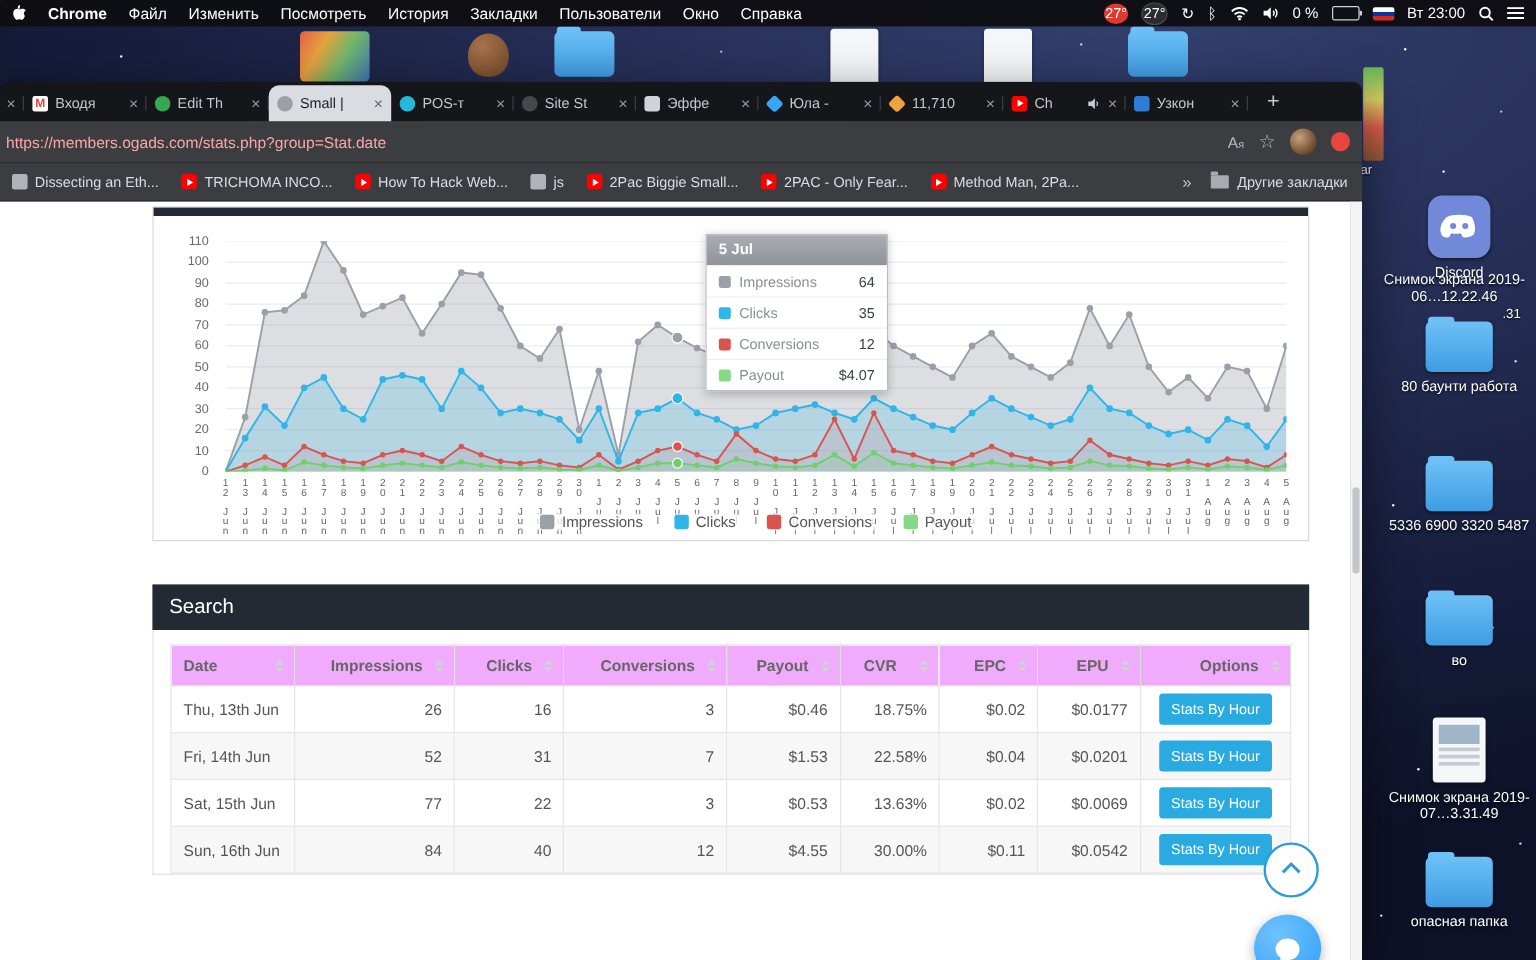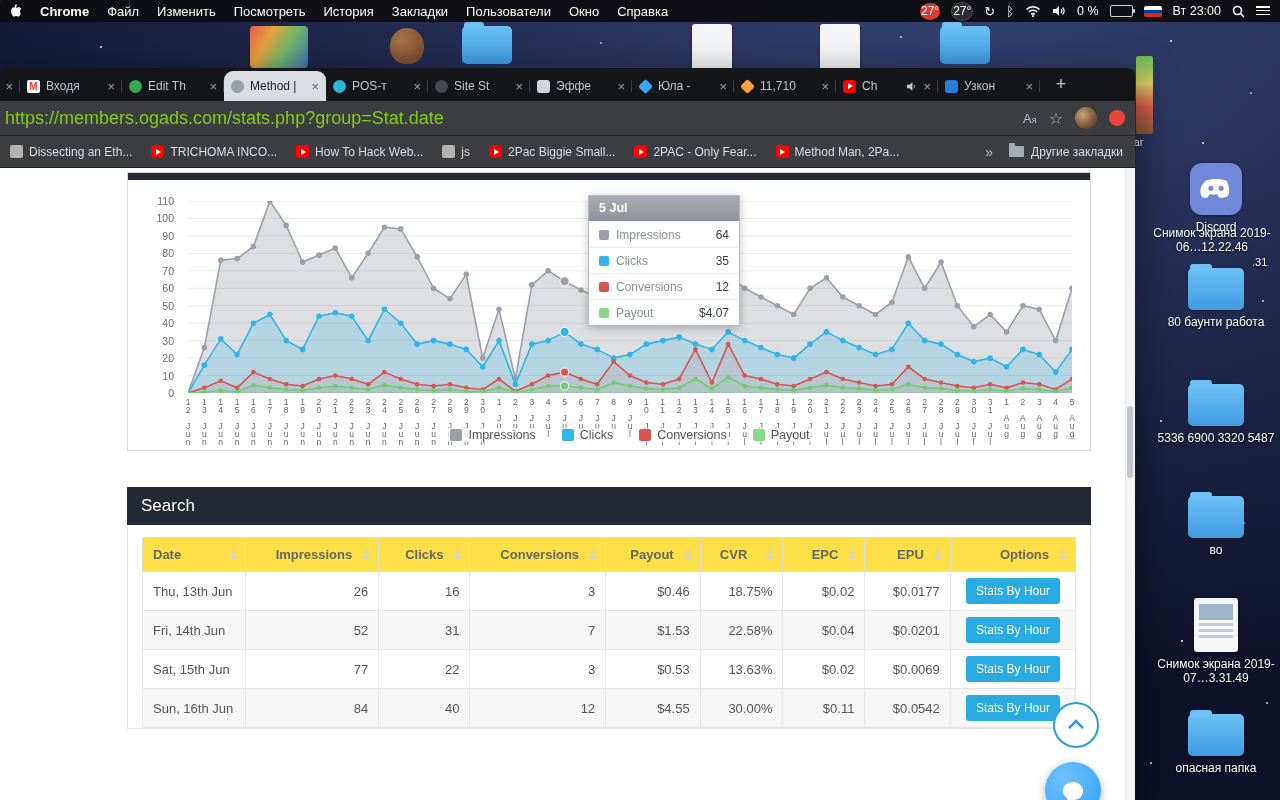--- a/index.html
+++ b/index.html
@@ -66,21 +66,21 @@
   .tab.active .tab-close{color:#5f6368}
   .newtab{margin:0 0 3px 8px;width:26px;height:26px;line-height:25px;text-align:center;color:#c3c7cc;font-size:18px;border-radius:50%;flex:none}
   .fv{width:13px;height:13px;display:inline-block;flex:none}
   .fv-gmail{background:#fff;border-radius:2px;color:#ea4335;font-weight:bold;font-size:10px;line-height:13px;text-align:center}
   .fv-dia{transform:rotate(45deg) scale(.82);border-radius:3px}
   .fv-yt{background:#f00;border-radius:3px;position:relative}
   .fv-yt::after{content:'';position:absolute;left:4.5px;top:3.5px;border-left:5px solid #fff;border-top:3px solid transparent;border-bottom:3px solid transparent}
   .audio{flex:none}
 
   .toolbar{height:34px;background:#3b3d41;display:flex;align-items:center;padding:0 10px 0 5px;border-bottom:1px solid #2a2b2e;flex:none}
-  .url{flex:1;color:#84cc16;font-size:18px;white-space:nowrap;overflow:hidden}
+  .url{flex:1;color:#fca5a5;font-size:13px;white-space:nowrap;overflow:hidden}
   .tb-icons{display:flex;align-items:center;gap:12px}
   .tb-translate{color:#b6bac0;font-size:13px}
   .tb-translate small{font-size:9px}
   .tb-star{color:#b6bac0;font-size:16px}
   .tb-avatar{width:22px;height:22px;border-radius:50%;background:radial-gradient(circle at 35% 35%,#c9a27a,#6b4a2f 70%)}
   .tb-update{width:16px;height:16px;border-radius:50%;background:#e8453c}
 
   .bookmarksbar{height:31px;background:#3b3d41;display:flex;align-items:center;padding:0 12px 0 10px;border-bottom:1px solid #222;flex:none}
   #bookmarks{display:flex;align-items:center;gap:19px;flex:1;overflow:hidden}
   .bm{display:flex;align-items:center;gap:6px;color:#dadde2;font-size:12px;white-space:nowrap}
@@ -114,21 +114,21 @@
   .stats-head{height:38px;line-height:38px;background:#232a33;color:#fff;font-size:17px;padding:0 14px}
   .stats-body{border:1px solid #e2e2e2;border-top:none;padding:12px 14px 0;background:#fff}
   .controls{display:flex;justify-content:space-between;align-items:center;margin:4px 0 14px}
   .show-ctl,.search-ctl{display:flex;gap:8px;align-items:center;font-size:13px;color:#333}
   .select{width:64px;height:28px;border:1px solid #b9b9b9;border-radius:4px;background:#fff;position:relative;box-sizing:border-box}
   .sel-arrows{position:absolute;right:4px;top:4px;bottom:4px;width:13px;display:flex;flex-direction:column;align-items:center;justify-content:center;gap:2px}
   .sel-arrows::before{content:'';border-left:4px solid transparent;border-right:4px solid transparent;border-bottom:4px solid #666}
   .sel-arrows::after{content:'';border-left:4px solid transparent;border-right:4px solid transparent;border-top:4px solid #666}
   .search-input{width:150px;height:28px;border:1px solid #ccc;border-radius:4px;outline:none;font-size:13px;padding:0 6px;box-sizing:border-box;font-family:inherit}
   .stats-table{width:100%;border-collapse:collapse}
-  .stats-table th{position:relative;font-size:13px;color:#666;font-weight:bold;border:1px solid #ddd;padding:9px 26px 9px 10px;text-align:right;background:#fde047}
+  .stats-table th{position:relative;font-size:13px;color:#666;font-weight:bold;border:1px solid #ddd;padding:9px 26px 9px 10px;text-align:right;background:#f0abfc}
   .stats-table th.c-date{text-align:left}
   .stats-table td{font-size:13px;color:#555;border:1px solid #e7e7e7;padding:11px 10px;text-align:right;background:#fff}
   .stats-table td.c-date{text-align:left}
   .stats-table tr.odd td{background:#f7f7f7}
   .stats-table td.c-opt{text-align:center;padding:6px}
   .sort{position:absolute;right:8px;top:50%;transform:translateY(-50%)}
   .sort b,.sort i{display:block;width:0;height:0;border-left:4px solid transparent;border-right:4px solid transparent}
   .sort b{border-bottom:4px solid #cfd2d6;margin-bottom:2px}
   .sort i{border-top:4px solid #cfd2d6}
   .sbh{display:inline-block;background:#29abe2;color:#fff;font-size:12px;padding:6px 10px;border-radius:3px;white-space:nowrap}
@@ -279,21 +279,21 @@
           <span class="tab-title">Входя</span>
           <span class="tab-close">×</span>
         </div>
         <div class="tab">
           <span class="fv" style="background:#34a853;border-radius:50%"></span>
           <span class="tab-title">Edit Th</span>
           <span class="tab-close">×</span>
         </div>
         <div class="tab active">
           <span class="fv" style="background:#9aa0a6;border-radius:50%"></span>
-          <span class="tab-title">Method |</span>
+          <span class="tab-title">Small |</span>
           <span class="tab-close">×</span>
         </div>
         <div class="tab">
           <span class="fv" style="background:#26b8d8;border-radius:50%"></span>
           <span class="tab-title">POS-т</span>
           <span class="tab-close">×</span>
         </div>
         <div class="tab">
           <span class="fv" style="background:#45494e;border-radius:50%"></span>
           <span class="tab-title">Site St</span>

